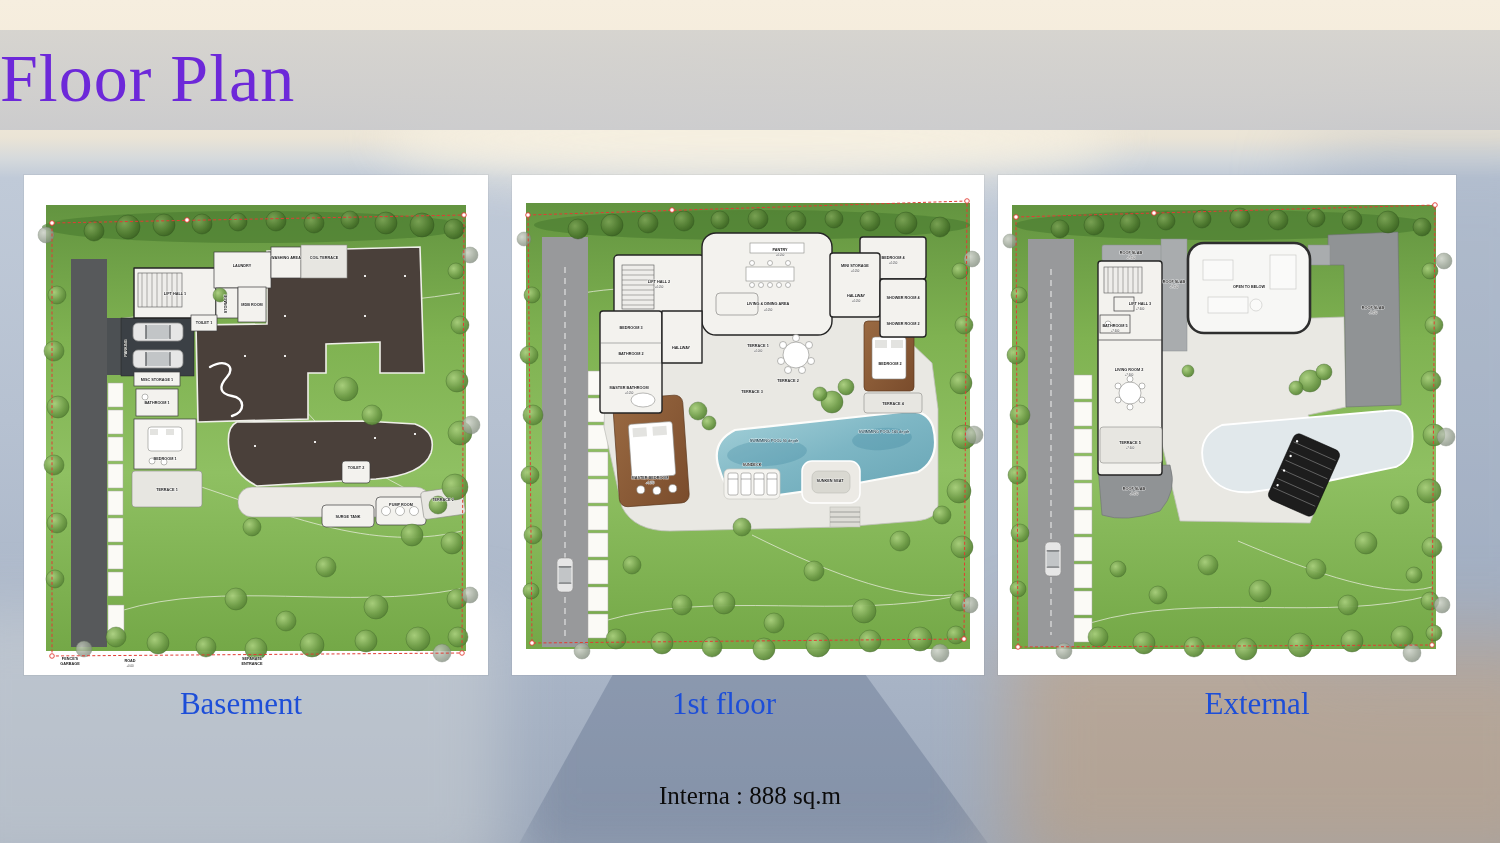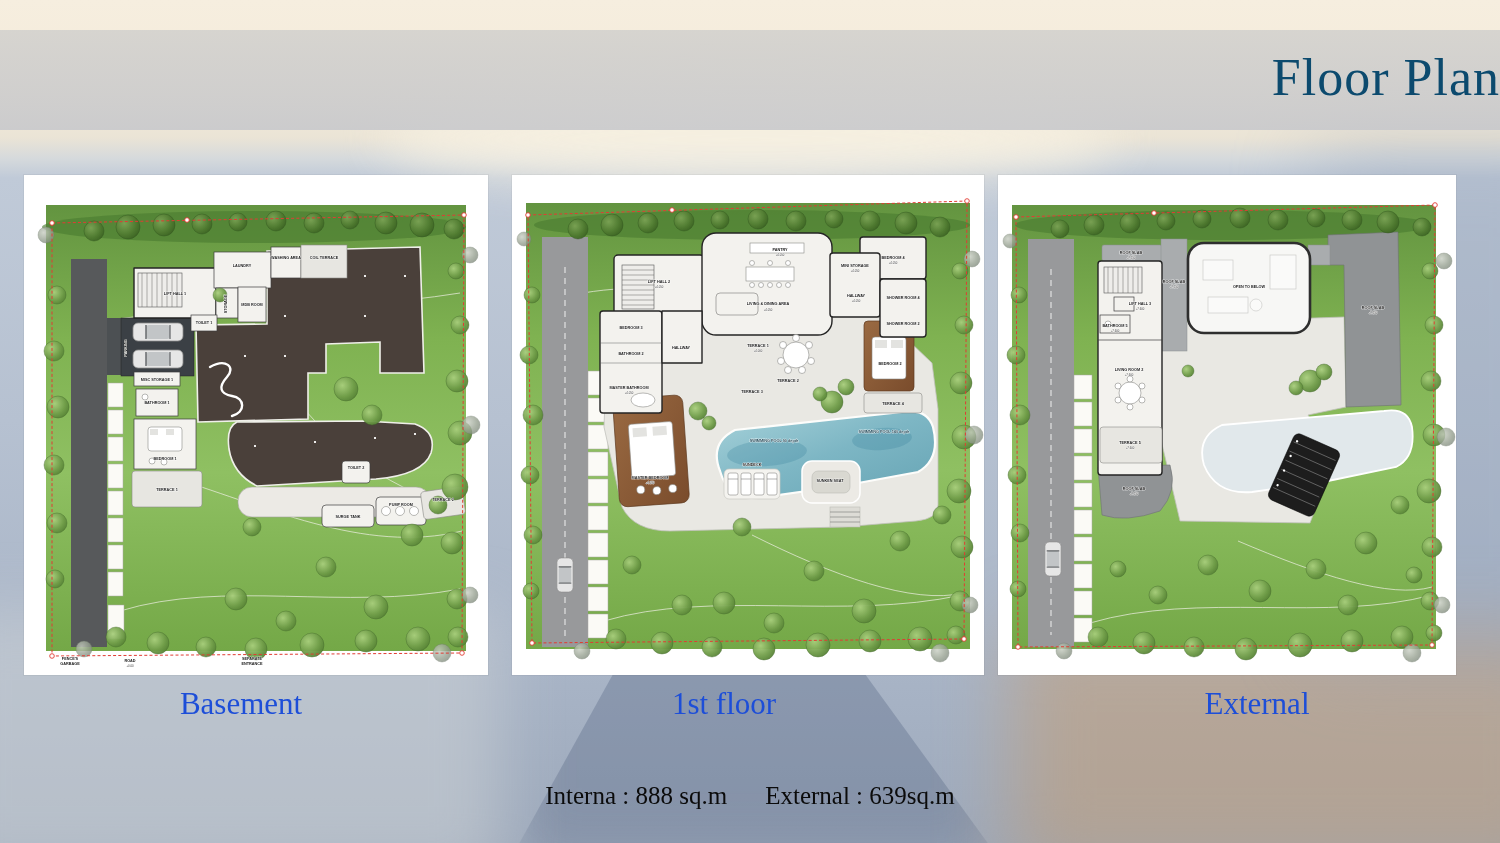--- a/index.html
+++ b/index.html
@@ -13,22 +13,22 @@
   .ph{position:absolute;pointer-events:none}
   .ph1{left:380px;top:92px;width:740px;height:95px;background:#f8f2e3;filter:blur(22px);border-radius:50%;opacity:.8}
   .ph2{left:510px;top:590px;width:490px;height:270px;background:#5d6c88;filter:blur(30px);opacity:.38;
        clip-path:polygon(45% 0,70% 25%,100% 100%,0 100%,22% 28%)}
   .ph3{left:1010px;top:625px;width:560px;height:250px;background:#c59b6e;filter:blur(36px);opacity:.5}
   .ph4{left:-60px;top:608px;width:560px;height:270px;background:#ccd1d5;filter:blur(30px);opacity:.55}
   .ph5{right:-90px;top:140px;width:280px;height:520px;background:#8d9cb4;filter:blur(42px);opacity:.32}
 
   .title-band{position:absolute;left:0;right:0;top:30px;height:100px;
     background:linear-gradient(180deg,rgba(209,208,205,.85),rgba(198,199,203,.85))}
-  .title{position:absolute;left:0;width:100%;top:28px;text-align:right;
-    font-size:52px;line-height:100px;color:#0c4a6e;letter-spacing:1px}
+  .title{position:absolute;left:0;width:100%;top:28px;text-align:left;
+    font-size:68px;line-height:100px;color:#6d28d9;letter-spacing:1px}
 
   .panel{position:absolute;top:175px;height:500px;background:#ffffff;
     box-shadow:0 0 0 1px rgba(0,0,0,.04)}
   #p1{left:24px;width:464px}
   #p2{left:512px;width:472px}
   #p3{left:998px;width:458px}
   .panel svg{display:block;width:100%;height:100%}
 
   .caption{position:absolute;top:686px;transform:translateX(-50%);
     font-size:31px;color:#1d4ed8;white-space:nowrap}
@@ -668,14 +668,13 @@
   </g>
 </svg>
 </div>
 
 <div class="caption" id="cap1">Basement</div>
 <div class="caption" id="cap2">1st floor</div>
 <div class="caption" id="cap3">External</div>
 
 <div class="footer">
   <span>Interna : 888 sq.m</span>
-  <span>External : 639sq.m</span>
 </div>
 
 </body></html>

